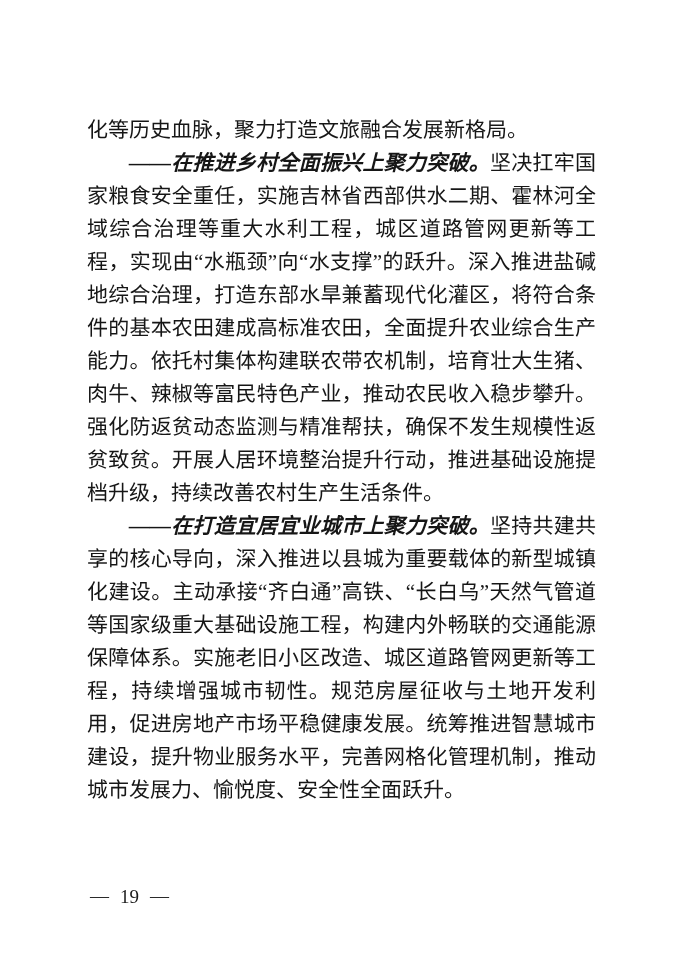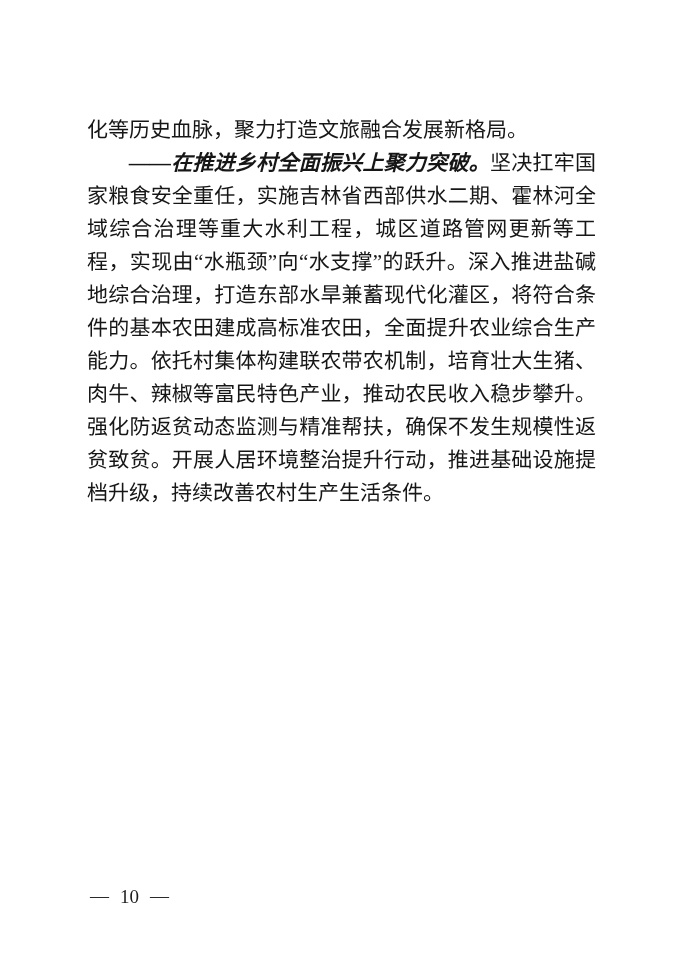--- a/index.html
+++ b/index.html
@@ -62,22 +62,23 @@
 </head>
 <body>
 
 <div class="page">
   <div class="content">
 
     <p class="para no-indent"><span>化等历史血脉，聚力打造文旅融合发展新格局。</span></p>
 
     <p class="para"><span class="heading">——在推进乡村全面振兴上聚力突破。</span><span>坚决扛牢国家粮食安全重任，实施吉林省西部供水二期、霍林河全域综合治理等重大水利工程，城区道路管网更新等工程，实现由“水瓶颈”向“水支撑”的跃升。深入推进盐碱地综合治理，打造东部水旱兼蓄现代化灌区，将符合条件的基本农田建成高标准农田，全面提升农业综合生产能力。依托村集体构建联农带农机制，培育壮大生猪、肉牛、辣椒等富民特色产业，推动农民收入稳步攀升。强化防返贫动态监测与精准帮扶，确保不发生规模性返贫致贫。开展人居环境整治提升行动，推进基础设施提档升级，持续改善农村生产生活条件。</span></p>
 
+    <p class="para"><span class="heading">——在打造宜居宜业城市上聚力突破。</span><span>坚持共建共享的核心导向，深入推进以县城为重要载体的新型城镇化建设。主动承接“齐白通”高铁、“长白乌”天然气管道等国家级重大基础设施工程，构建内外畅联的交通能源保障体系。实施老旧小区改造、城区道路管网更新等工程，持续增强城市韧性。规范房屋征收与土地开发利用，促进房地产市场平稳健康发展。统筹推进智慧城市建设，提升物业服务水平，完善网格化管理机制，推动城市发展力、愉悦度、安全性全面跃升。</span></p>
 
 
   </div>
 
   <div class="footer">
     <span class="dash">—</span>
-    <span>10</span>
+    <span>19</span>
     <span class="dash">—</span>
   </div>
 </div>
 
 </body></html>

